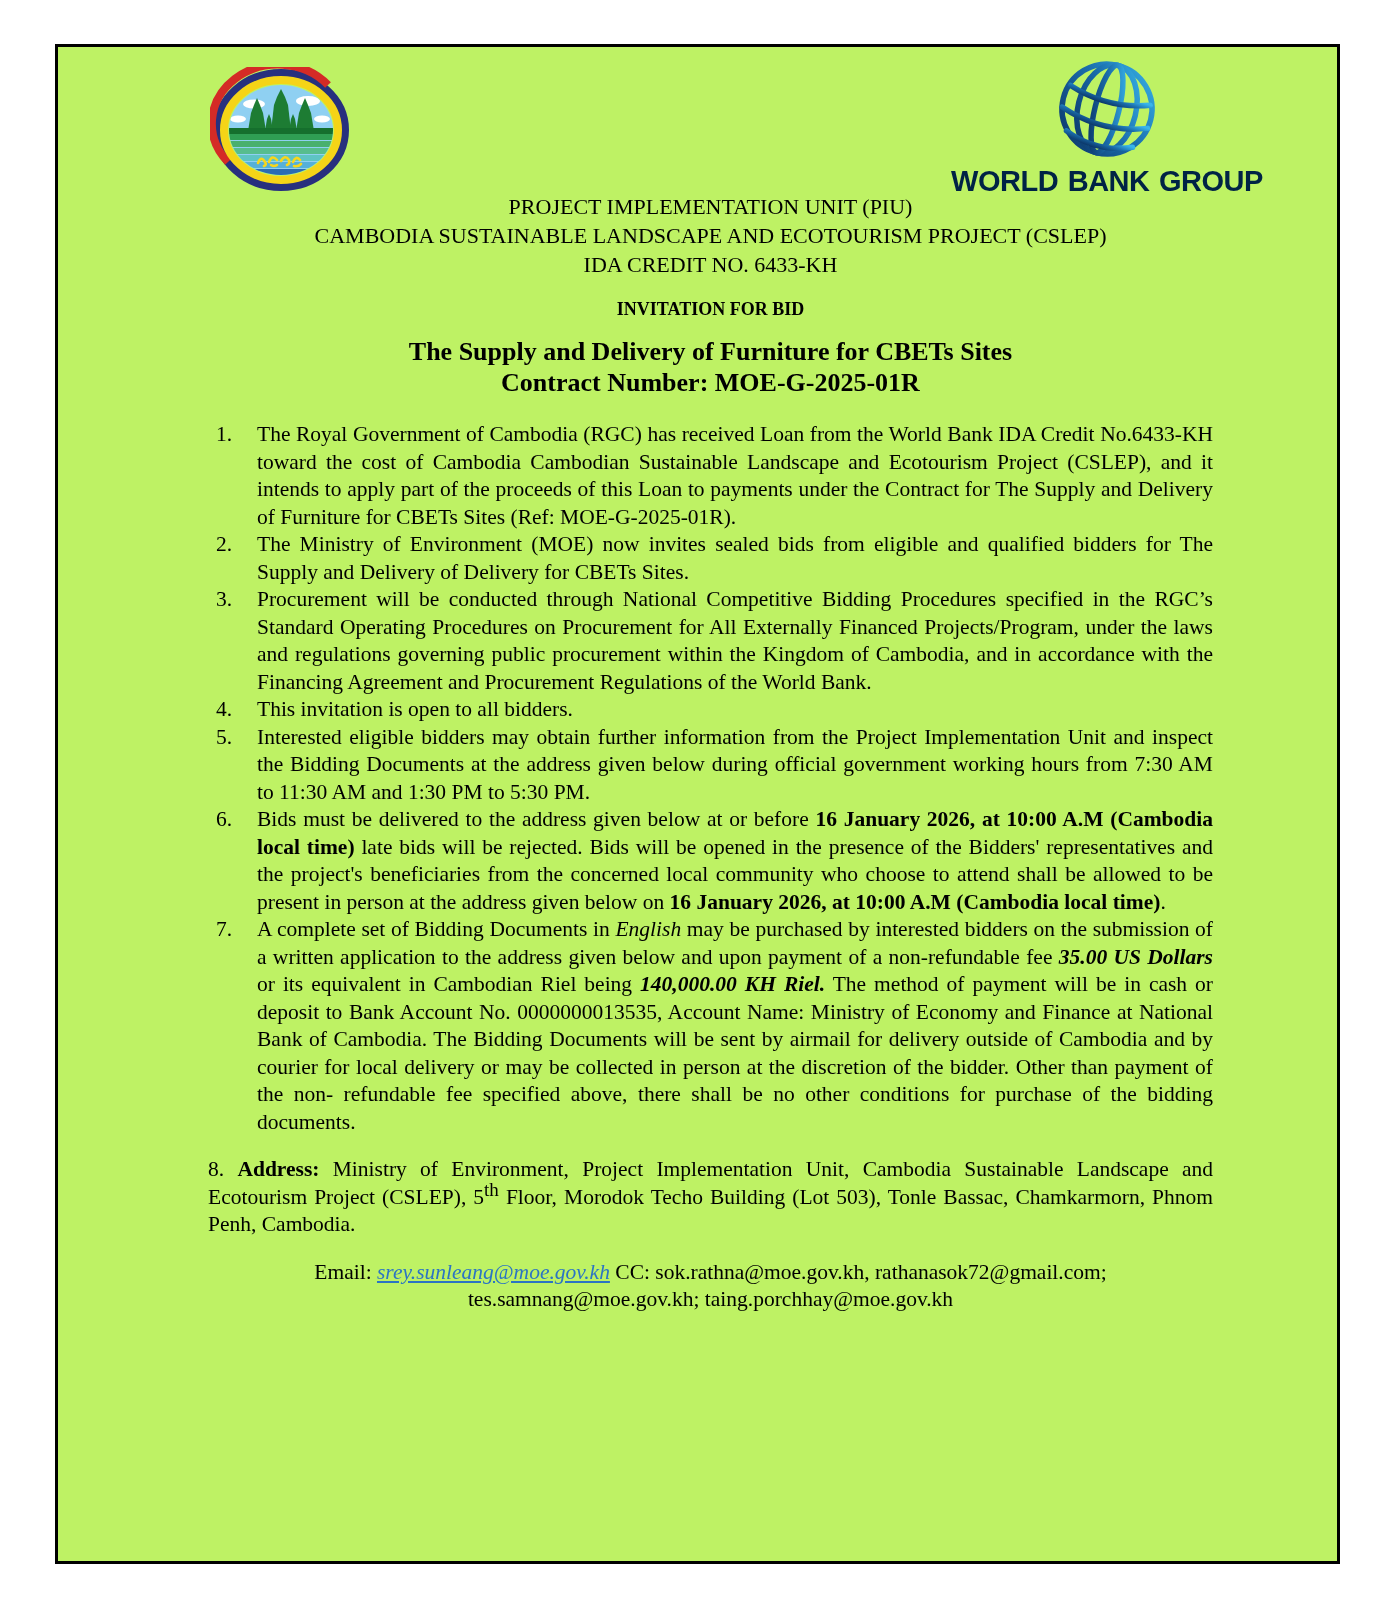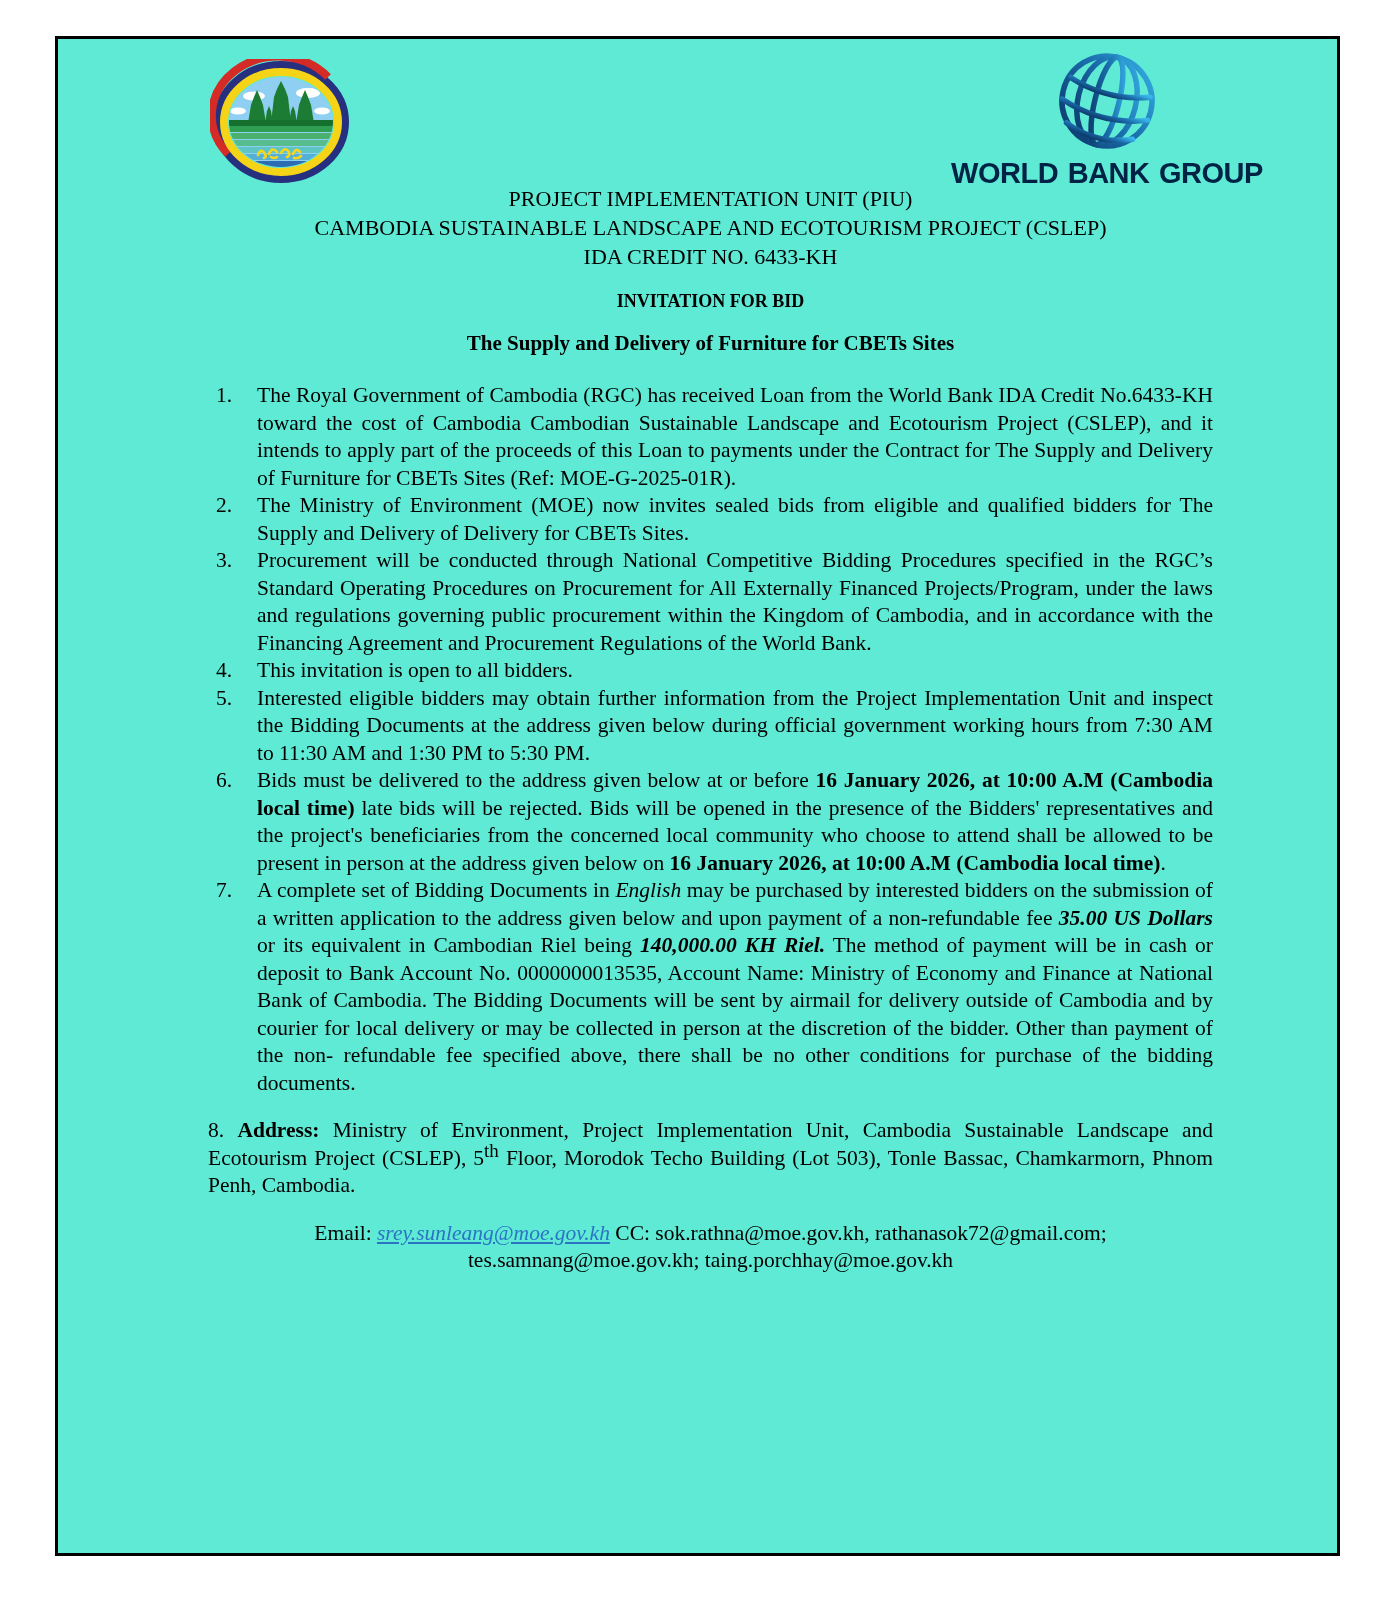--- a/index.html
+++ b/index.html
@@ -1,36 +1,36 @@
 <!DOCTYPE html>
 <html><head>
 <meta charset="utf-8">
 <style>
   html,body{margin:0;padding:0;}
   body{
     width:1394px;height:1618px;position:relative;background:#ffffff;
     font-family:"Liberation Serif", serif;color:#000;
   }
   .frame{
-    position:absolute;left:55px;top:36px;width:1285px;height:1520px;
-    border:3px solid #000;box-sizing:border-box;background:#5eead4;
+    position:absolute;left:55px;top:44px;width:1285px;height:1520px;
+    border:3px solid #000;box-sizing:border-box;background:#bef264;
   }
   .content{position:relative;width:100%;height:100%;box-sizing:border-box;padding:0 124px 0 150px;}
   
   .logo-moe{position:absolute;left:152px;top:20px;width:142px;height:128px;}
   .logo-wb{position:absolute;left:884px;top:10px;width:330px;text-align:center;}
   .logo-wb .globe{display:block;margin:0 auto;}
   .wb-label{
     font-family:"Liberation Sans", sans-serif;font-weight:700;font-size:29px;
     letter-spacing:-0.5px;word-spacing:2px;color:#002345;margin-top:4px;white-space:nowrap;
   }
   
   .header-block{padding-top:145px;text-align:center;font-size:22px;line-height:29px;white-space:nowrap;}
   .invitation{margin-top:20px;text-align:center;font-weight:700;font-size:18px;}
-  .doc-title{margin-top:16px;text-align:center;font-weight:700;font-size:21px;line-height:31px;}
+  .doc-title{margin-top:16px;text-align:center;font-weight:700;font-size:26px;line-height:31px;}
   
   .bid-list{margin-top:23px;font-size:21.5px;line-height:27.5px;}
   .item{position:relative;padding-left:49px;text-align:justify;}
   .item .num{position:absolute;left:8px;top:0;}
   .para{margin-top:20px;font-size:21.5px;line-height:27.5px;text-align:justify;}
   .para.email{text-align:center;}
   b.seg{font-weight:700;}
   i.seg{font-style:italic;}
   .bi{font-weight:700;font-style:italic;}
   sup{font-size:19px;line-height:0;}
@@ -111,20 +111,21 @@
     <div class="header-block">
       <div>PROJECT IMPLEMENTATION UNIT (PIU)</div>
       <div>CAMBODIA SUSTAINABLE LANDSCAPE AND ECOTOURISM PROJECT (CSLEP)</div>
       <div>IDA CREDIT NO. 6433-KH</div>
     </div>
 
     <div class="invitation">INVITATION FOR BID</div>
 
     <div class="doc-title">
       <div>The Supply and Delivery of Furniture for CBETs Sites</div>
+      <div>Contract Number: MOE-G-2025-01R</div>
     </div>
 
     <div class="bid-list">
 
       <div class="item">
         <span class="num">1.</span>
         <span>The Royal Government of Cambodia (RGC) has received Loan from the World Bank IDA Credit No.6433-KH toward the cost of Cambodia Cambodian Sustainable Landscape and Ecotourism Project (CSLEP), and it intends to apply part of the proceeds of this Loan to payments under the Contract for The Supply and Delivery of Furniture for CBETs Sites (Ref: MOE-G-2025-01R).</span>
       </div>
 
       <div class="item">

